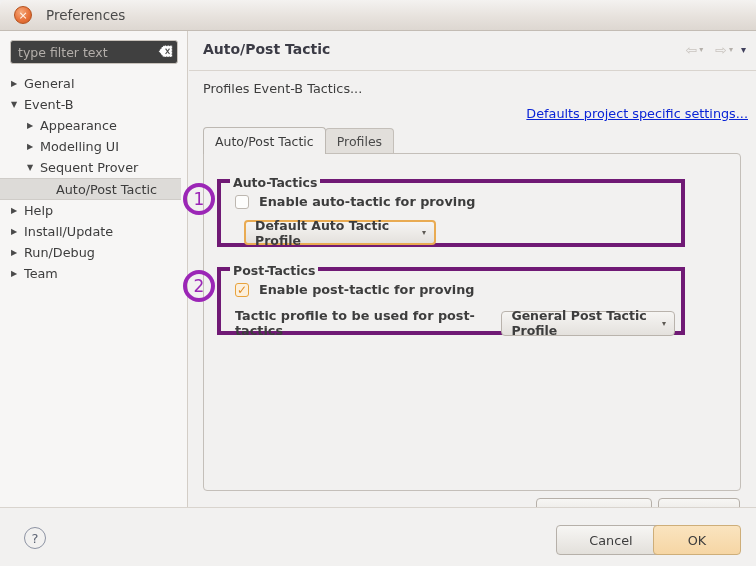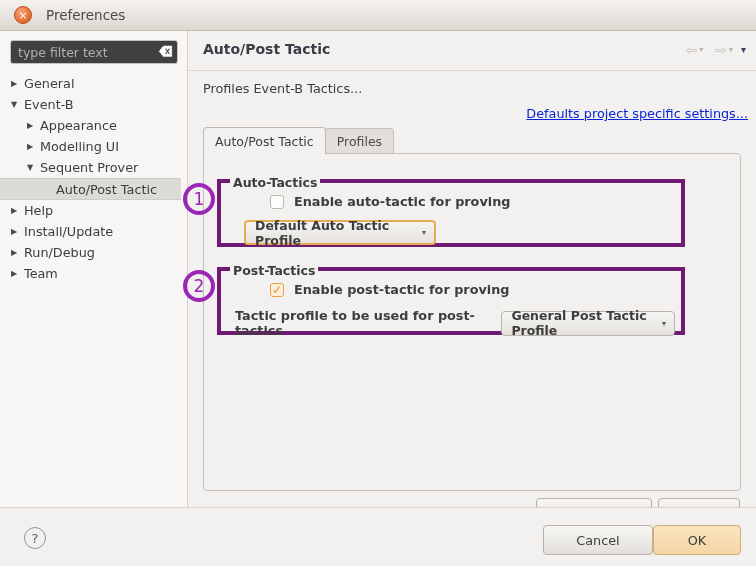--- a/index.html
+++ b/index.html
@@ -166,21 +166,21 @@
     position: absolute; top: -8px; left: 9px;
     background: #f2f1f0;
     padding: 0 3px;
     font-size: 12.5px; color: #3d3d3d;
   }
   #grp-auto { left: 13px; top: 25px; width: 468px; height: 68px; }
   #grp-post { left: 13px; top: 113px; width: 468px; height: 68px; }
 
   .cbrow {
     position: absolute; left: 14px; top: 11px;
-    display: flex; align-items: center; margin-left: 35px;
+    display: flex; align-items: center;
   }
   .checkbox {
     width: 14px; height: 14px;
     border-radius: 3px;
     display: flex; align-items: center; justify-content: center;
     flex: 0 0 14px;
   }
   .checkbox.off {
     background: #fdfdfc;
     border: 1px solid #bdb7b0;
@@ -234,21 +234,21 @@
     border-top: 1px solid #d9d4ce;
   }
   #help-icon {
     position: absolute; left: 24px; top: 19px;
     width: 22px; height: 22px; border-radius: 50%;
     border: 1px solid #8d93a3;
     display: flex; align-items: center; justify-content: center;
     font-size: 13px; color: #5e6575;
   }
   #cancel-btn {
-    position: absolute; left: 543px; top: 17px; width: 110px; height: 30px;
+    position: absolute; left: 556px; top: 17px; width: 110px; height: 30px;
   }
   #ok-btn {
     position: absolute; left: 653px; top: 17px; width: 88px; height: 30px;
     background: linear-gradient(to bottom, #fae4bf 0%, #f6d6a4 100%);
     border: 1px solid #ceae79;
   }
 
   
   .anno {
     position: absolute;

